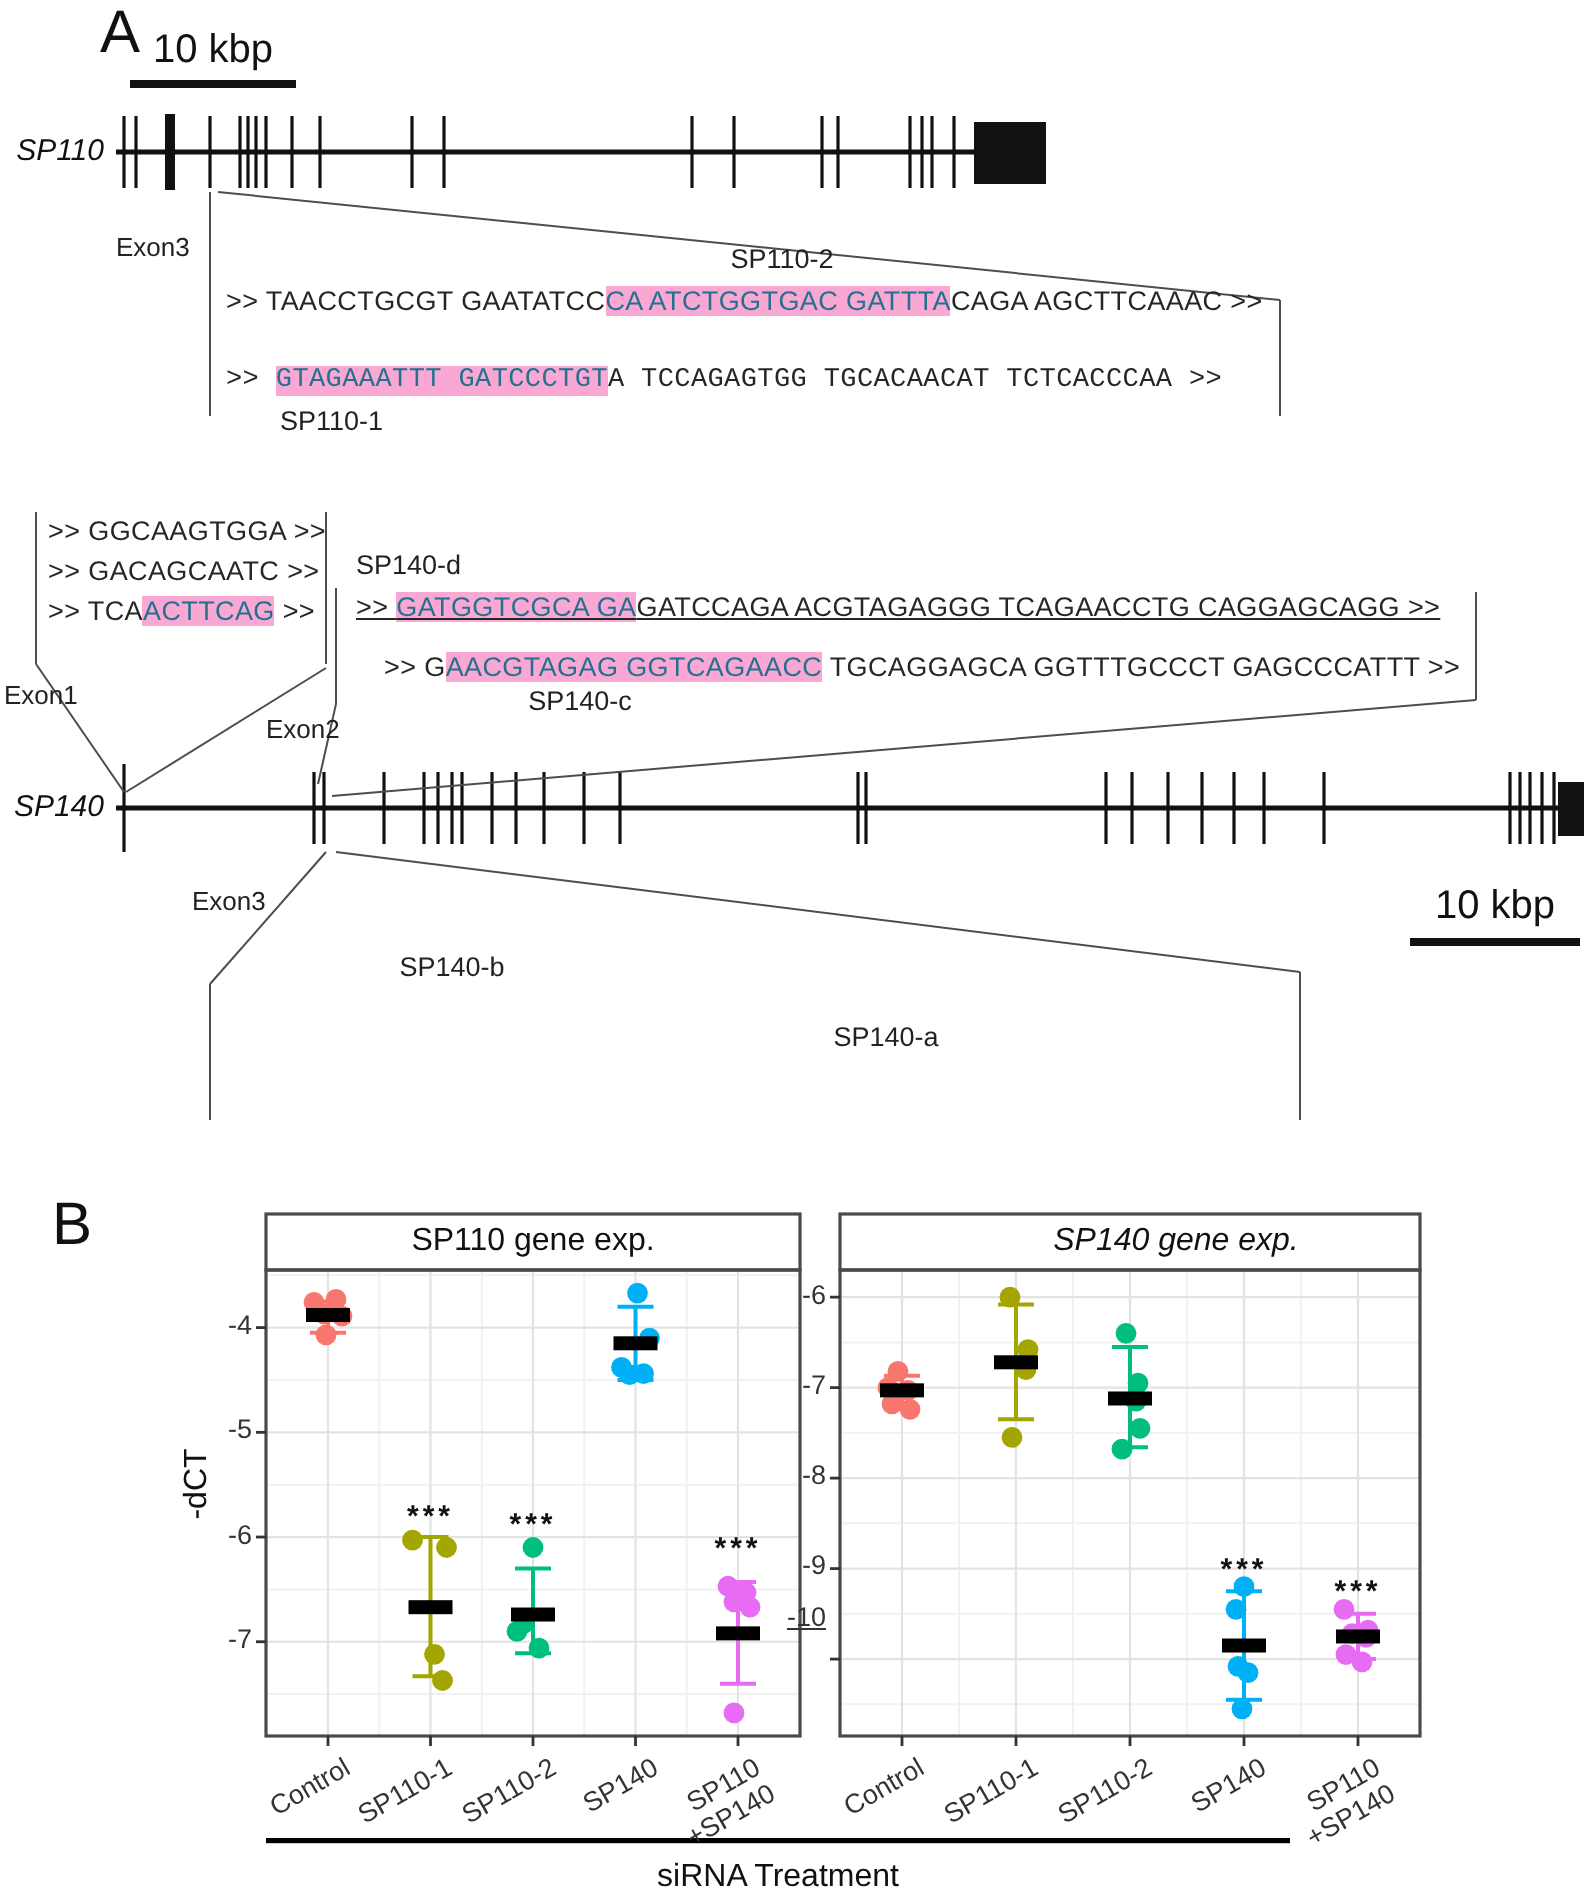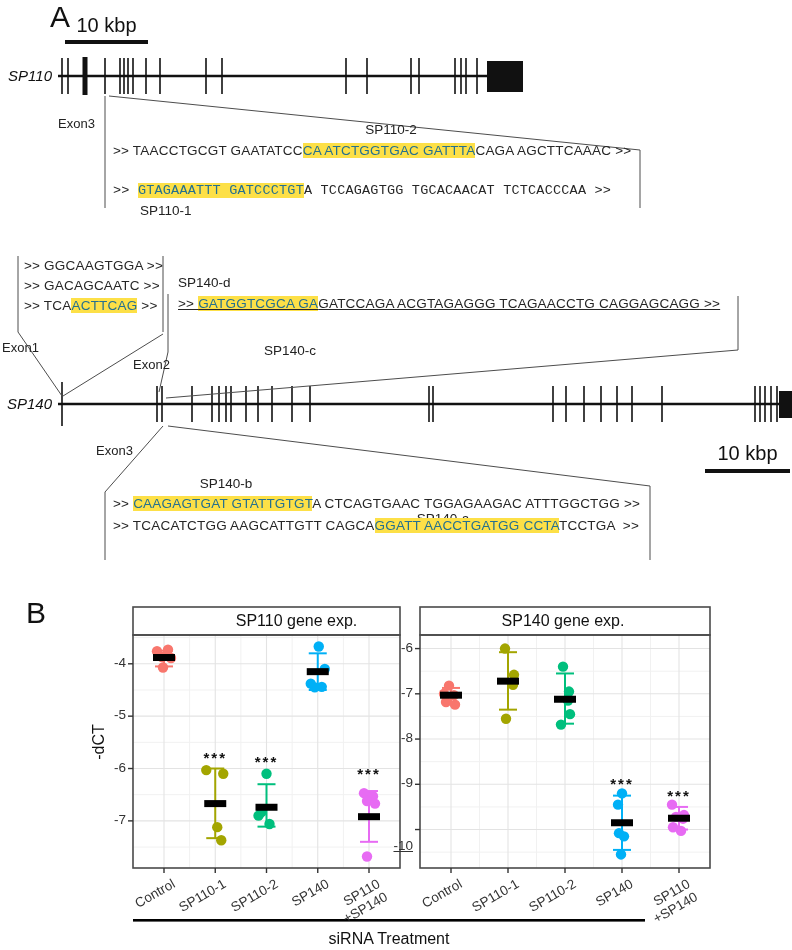--- a/index.html
+++ b/index.html
@@ -7,21 +7,21 @@
          font-family:"Liberation Sans",sans-serif;color:#1a1a1a;}
   #fig-svg{position:absolute;left:0;top:0;}
   .abs{position:absolute;}
   .panel-letter{font-size:30px;color:#111;}
   .scale-label{font-size:20px;text-align:center;color:#111;}
   .gene-label{font-size:15px;font-style:italic;text-align:right;color:#111;}
   .exon-label{font-size:13px;color:#222;}
   .sirna-label{font-size:13.5px;color:#222;}
   .ctr{transform:translateX(-50%);}
   .seq{font-size:13.5px;letter-spacing:0.2px;white-space:pre;color:#262626;}
-  .seq .hl{background:#fde047;color:#25708f;}
+  .seq .hl{background:#f9a8d4;color:#25708f;}
   .strip-title{font-size:16px;text-align:center;color:#111;line-height:28px;}
   .ytick{font-size:13.5px;color:#333;text-align:right;}
   .xcat{font-size:13.5px;color:#333;text-align:right;white-space:pre;line-height:15px;
         transform:rotate(-30deg);transform-origin:100% 0;}
   .axis-title{font-size:16px;color:#111;text-align:center;}
 </style>
 </head>
 <body>
 
 <div id="stage">
@@ -263,46 +263,45 @@
   <div class="abs exon-label" style="left:133px;top:357px;">Exon2</div>
   <div class="abs exon-label" style="left:96px;top:443px;">Exon3</div>
   <div class="abs sirna-label" style="left:178px;top:275px;text-align:right;">SP140-d</div>
   <div class="abs sirna-label ctr" style="left:290px;top:343px;">SP140-c</div>
   <div class="abs sirna-label ctr" style="left:226px;top:476px;">SP140-b</div>
   <div class="abs sirna-label ctr" style="left:443px;top:511px;">SP140-a</div>
   <div class="abs gene-label" style="left:0px;top:395px;width:52px;">SP140</div>
   <div class="abs scale-label" style="left:705px;top:442px;width:85px;">10 kbp</div>
 
   <div class="abs panel-letter" style="left:26px;top:596px;">B</div>
-  <div class="abs strip-title" style="left:133px;top:607px;width:267px;margin-left:30px;">SP110 gene exp.</div>
-  <div class="abs strip-title" style="left:420px;top:607px;width:286px;">SP140 gene exp.</div>
+  <div class="abs strip-title" style="left:133px;top:607px;width:267px;">SP110 gene exp.</div>
+  <div class="abs strip-title" style="left:445px;top:607px;width:286px;font-style:italic;">SP140 gene exp.</div>
   <div class="abs axis-title" style="left:60px;top:742px;transform:translate(-50%,-50%) rotate(-90deg);left:99px;">-dCT</div>
   <div class="abs axis-title" style="left:133px;top:930px;width:512px;">siRNA Treatment</div>
 <div class="abs seq" style="left: 113px; top: 143px;"><span>&gt;&gt; TAACCTGCGT GAATATCC</span><span class="hl">CA ATCTGGTGAC GATTTA</span><span>CAGA AGCTTCAAAC &gt;&gt;</span></div>
     <div class="abs seq" style="left: 113px; top: 183px; font-family: Liberation Mono, monospace;"><span>&gt;&gt; </span><span class="hl">GTAGAAATTT GATCCCTGT</span><span>A TCCAGAGTGG TGCACAACAT TCTCACCCAA &gt;&gt;</span></div>
     <div class="abs seq" style="left: 24px; top: 258px;"><span>&gt;&gt; GGCAAGTGGA &gt;&gt;</span></div>
     <div class="abs seq" style="left: 24px; top: 278px;"><span>&gt;&gt; GACAGCAATC &gt;&gt;</span></div>
     <div class="abs seq" style="left: 24px; top: 298px;"><span>&gt;&gt; TCA</span><span class="hl">ACTTCAG</span><span> &gt;&gt;</span></div>
     <div class="abs seq" style="left: 178px; top: 296px; text-decoration: underline;"><span>&gt;&gt; </span><span class="hl">GATGGTCGCA GA</span><span>GATCCAGA ACGTAGAGGG TCAGAACCTG CAGGAGCAGG &gt;&gt;</span></div>
-    <div class="abs seq" style="left: 113px; top: 496px;"><span>&gt;&gt; </span><span class="hl">CAAGAGTGAT GTATTGTGT</span><span>A CTCAGTGAAC TGGAGAAGAC ATTTGGCTGG &gt;&gt;</span></div>
-    <div class="abs seq" style="left: 113px; top: 518px;"><span>&gt;&gt; TCACATCTGG AAGCATTGTT CAGCA</span><span class="hl">GGATT AACCTGATGG CCTA</span><span>TCCTGA  &gt;&gt;</span></div>
+    <div class="abs seq" style="left: 192px; top: 326px;"><span>&gt;&gt; G</span><span class="hl">AACGTAGAG GGTCAGAACC</span><span> TGCAGGAGCA GGTTTGCCCT GAGCCCATTT &gt;&gt;</span></div>
     <div class="abs ytick" style="left: 88px; top: 654.798px; width: 38px;">-4</div>
     <div class="abs ytick" style="left: 88px; top: 707.157px; width: 38px;">-5</div>
     <div class="abs ytick" style="left: 88px; top: 759.517px; width: 38px;">-6</div>
     <div class="abs ytick" style="left: 88px; top: 811.876px; width: 38px;">-7</div>
     <div class="abs xcat" style="left: 78px; top: 876px; width: 92px;">Control</div>
     <div class="abs xcat" style="left: 129.25px; top: 876px; width: 92px;">SP110-1</div>
     <div class="abs xcat" style="left: 180.5px; top: 876px; width: 92px;">SP110-2</div>
     <div class="abs xcat" style="left: 231.75px; top: 876px; width: 92px;">SP140</div>
     <div class="abs xcat" style="left: 283px; top: 876px; width: 92px;">SP110
 +SP140</div>
     <div class="abs ytick" style="left: 375px; top: 639.573px; width: 38px;">-6</div>
     <div class="abs ytick" style="left: 375px; top: 684.816px; width: 38px;">-7</div>
     <div class="abs ytick" style="left: 375px; top: 730.058px; width: 38px;">-8</div>
     <div class="abs ytick" style="left: 375px; top: 775.301px; width: 38px;">-9</div>
-    <div class="abs ytick" style="left: 375px; top: 838px; width: 38px; text-decoration: underline;">-10</div>
+    <div class="abs ytick" style="left: 375px; top: 801px; width: 38px; text-decoration: underline;">-10</div>
     <div class="abs xcat" style="left: 365px; top: 876px; width: 92px;">Control</div>
     <div class="abs xcat" style="left: 422px; top: 876px; width: 92px;">SP110-1</div>
     <div class="abs xcat" style="left: 479px; top: 876px; width: 92px;">SP110-2</div>
     <div class="abs xcat" style="left: 536px; top: 876px; width: 92px;">SP140</div>
     <div class="abs xcat" style="left: 593px; top: 876px; width: 92px;">SP110
 +SP140</div>
   </div>
 
 </body></html>

